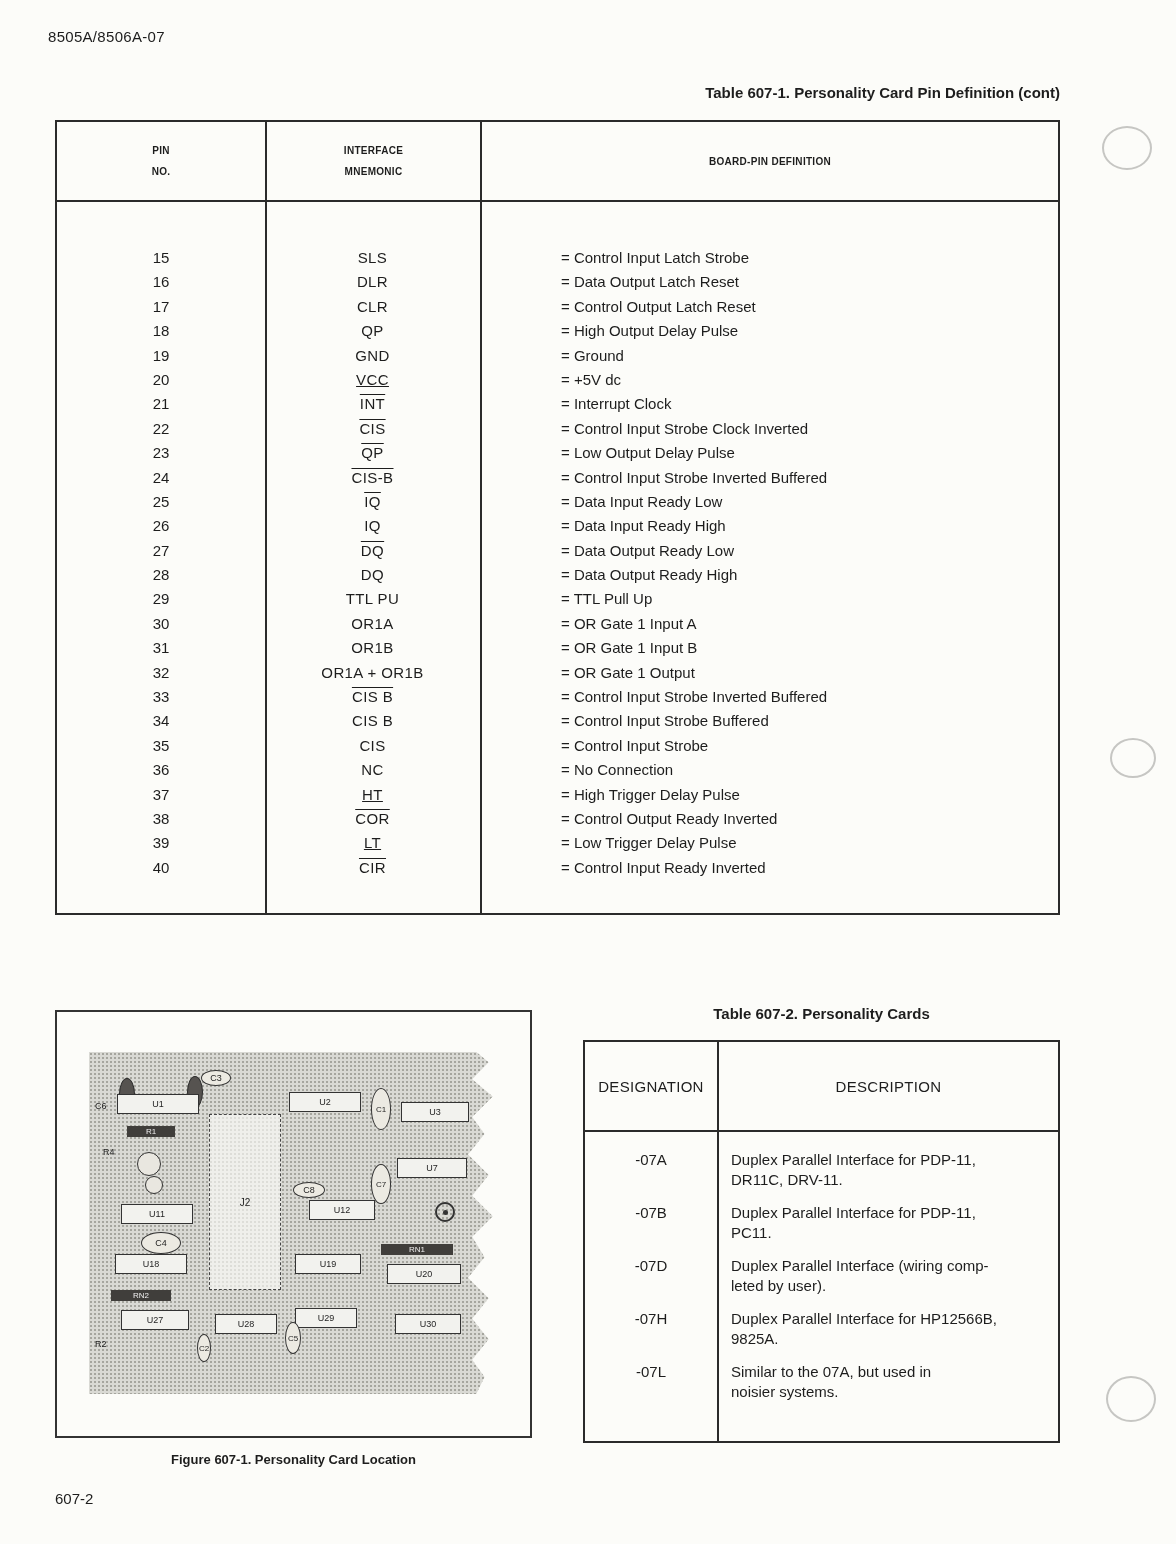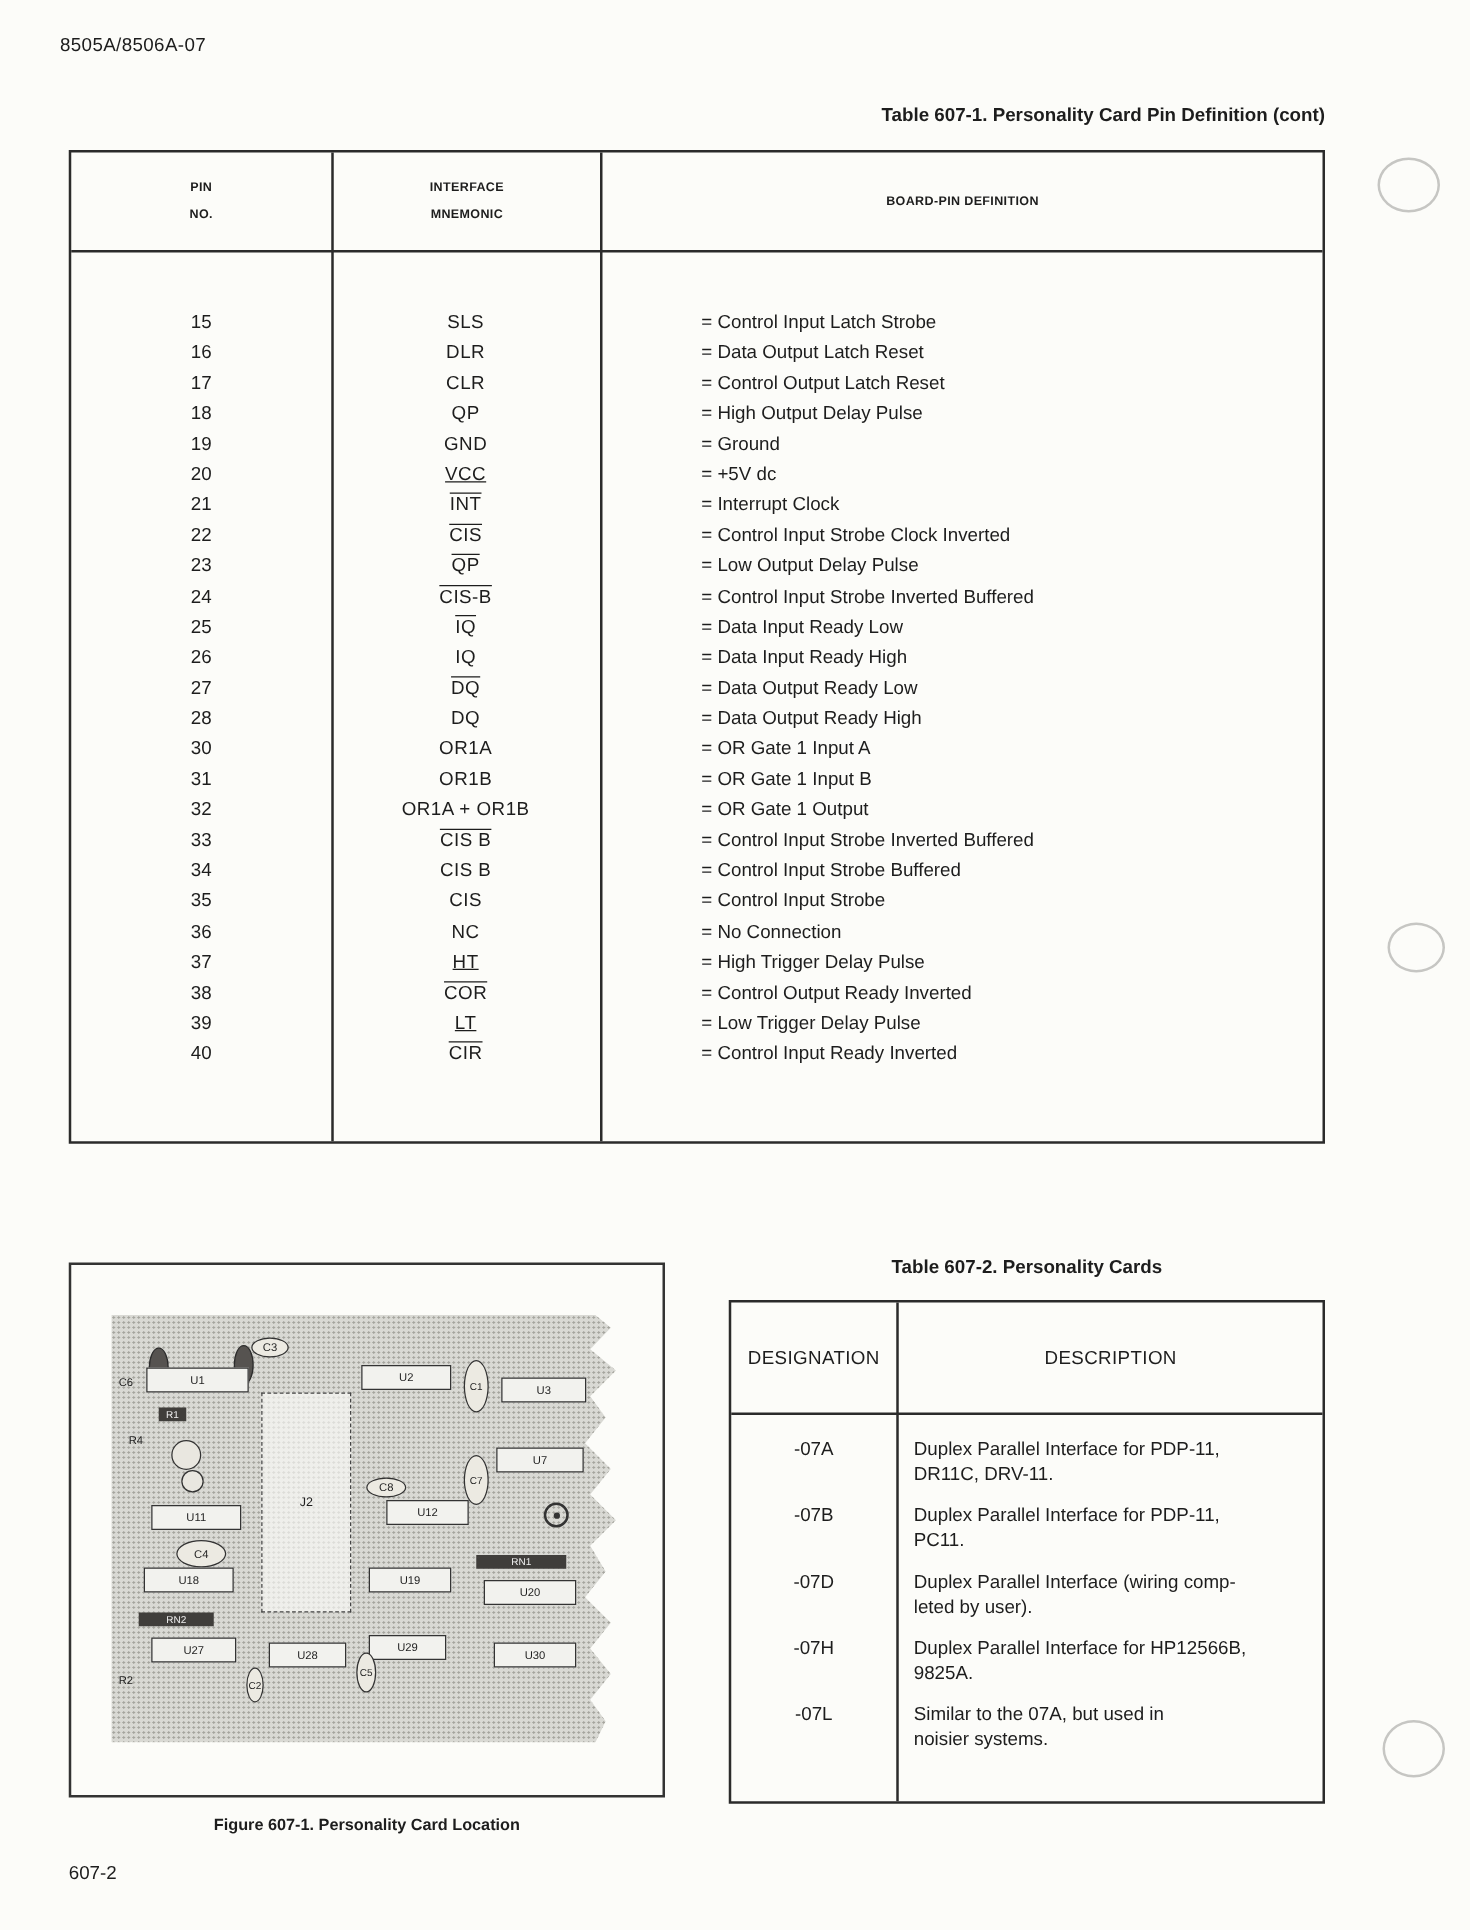--- a/index.html
+++ b/index.html
@@ -156,20 +156,25 @@
         <span class="c1">27</span>
         <span class="c2 over">DQ</span>
         <span class="c3">= Data Output Ready Low</span>
       </div>
         <div class="t1-row">
         <span class="c1">28</span>
         <span class="c2">DQ</span>
         <span class="c3">= Data Output Ready High</span>
       </div>
         <div class="t1-row">
+        <span class="c1">29</span>
+        <span class="c2">TTL PU</span>
+        <span class="c3">= TTL Pull Up</span>
+      </div>
+        <div class="t1-row">
         <span class="c1">30</span>
         <span class="c2">OR1A</span>
         <span class="c3">= OR Gate 1 Input A</span>
       </div>
         <div class="t1-row">
         <span class="c1">31</span>
         <span class="c2">OR1B</span>
         <span class="c3">= OR Gate 1 Input B</span>
       </div>
         <div class="t1-row">
@@ -223,21 +228,21 @@
   <div class="fig">
     <div class="board">
         <div class="comp capd" style="left: 30px; top: 26px; width: 16px; height: 32px;"></div>
         <div class="comp capd" style="left: 98px; top: 24px; width: 16px; height: 32px;"></div>
         <div class="comp text" style="left: 6px; top: 48px; width: 24px; height: 12px;">C6</div>
         <div class="comp cap" style="left: 112px; top: 18px; width: 30px; height: 16px;">C3</div>
         <div class="comp chip" style="left: 28px; top: 42px; width: 82px; height: 20px;">U1</div>
         <div class="comp chip" style="left: 200px; top: 40px; width: 72px; height: 20px;">U2</div>
         <div class="comp capv" style="left: 282px; top: 36px; width: 20px; height: 42px;">C1</div>
         <div class="comp chip" style="left: 312px; top: 50px; width: 68px; height: 20px;">U3</div>
-        <div class="comp res" style="left: 38px; top: 74px; width: 22px; height: 11px;">R1</div>
+        <div class="comp res" style="left: 38px; top: 74px; width: 48px; height: 11px;">R1</div>
         <div class="comp text" style="left: 14px; top: 94px; width: 22px; height: 12px;">R4</div>
         <div class="comp circ" style="left: 48px; top: 100px; width: 24px; height: 24px;"></div>
         <div class="comp circ" style="left: 56px; top: 124px; width: 18px; height: 18px;"></div>
         <div class="comp cap" style="left: 204px; top: 130px; width: 32px; height: 16px;">C8</div>
         <div class="comp capv" style="left: 282px; top: 112px; width: 20px; height: 40px;">C7</div>
         <div class="comp chip" style="left: 308px; top: 106px; width: 70px; height: 20px;">U7</div>
         <div class="comp dashed" style="left: 120px; top: 62px; width: 72px; height: 176px;">J2</div>
         <div class="comp chip" style="left: 32px; top: 152px; width: 72px; height: 20px;">U11</div>
         <div class="comp chip" style="left: 220px; top: 148px; width: 66px; height: 20px;">U12</div>
         <div class="comp target" style="left: 346px; top: 150px; width: 20px; height: 20px;"></div>

